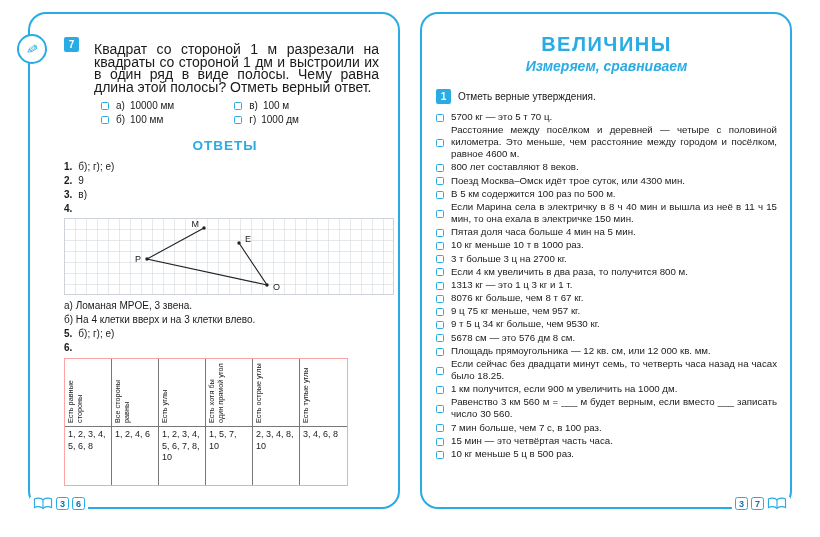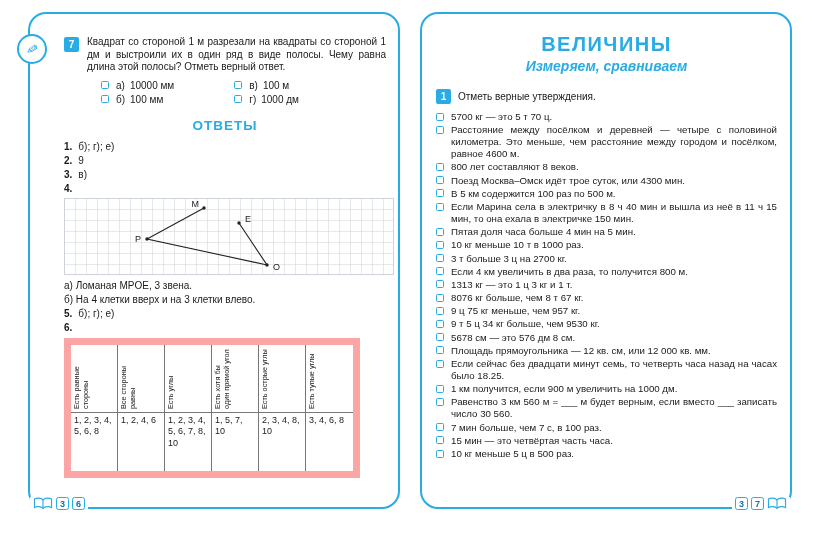--- a/index.html
+++ b/index.html
@@ -11,46 +11,46 @@
   #leftPage .page-inner{padding:22px 12px 14px 34px;}
   #rightPage .page-inner{padding:15px 13px 8px 14px;}
 
   
   .pencil{position:absolute;top:20px;left:-13px;width:26px;height:26px;border-radius:50%;border:2px solid #29abe3;background:#fff;display:flex;align-items:center;justify-content:center;z-index:3;}
   .pencil span{color:#29abe3;font-size:14px;transform:rotate(100deg);}
 
   
   .task-row{display:flex;gap:8px;align-items:flex-start;}
   .badge{width:15px;height:15px;background:#29abe3;color:#fff;font-weight:700;font-size:10px;display:flex;align-items:center;justify-content:center;border-radius:2px;flex:none;margin-top:1px;}
-  .jtext{text-align:justify;margin:0;font-size:10px;line-height:12.6px;}
+  .jtext{text-align:justify;margin:7px;font-size:14px;line-height:12.6px;}
 
   .options{display:grid;grid-template-rows:auto auto;grid-auto-flow:column;column-gap:60px;row-gap:3px;margin:6px 0 0 14px;width:max-content;}
   .opt{display:flex;align-items:center;font-size:10px;}
   .cb{width:8px;height:8px;border:1.3px solid #29abe3;border-radius:1.5px;margin-right:7px;flex:none;background:#fff;box-sizing:border-box;}
   .opt-label{margin-right:5px;}
 
   .answers-title{color:#29abe3;text-align:center;font-size:13.5px;letter-spacing:1px;margin:13px 0 7px 0;font-weight:700;}
   .ans{font-size:10px;line-height:13px;margin:1px 0;}
   .anum{font-weight:700;margin-right:6px;}
 
   .grid-fig{display:block;margin:3px 0 4px 0;}
 
   
-  .t6{display:flex;border:7px solid #fca5a5;width:max-content;margin:4px 0 2px 0;}
+  .t6{display:flex;border:1px solid #fca5a5;width:max-content;margin:4px 0 2px 0;}
   .t6col{width:47px;box-sizing:border-box;border-right:1px solid #777;display:flex;flex-direction:column;}
   .t6col:last-child{border-right:none;}
   .t6 .th{height:68px;border-bottom:1px solid #777;padding:3px 2px;display:flex;align-items:flex-end;box-sizing:border-box;}
   .t6 .th span{writing-mode:vertical-rl;transform:rotate(180deg);height:100%;font-size:7.3px;line-height:8.8px;}
   .t6 .td{flex:1;min-height:54px;padding:2px 3px;font-size:9px;line-height:11.5px;}
 
   
   .vtitle{color:#29abe3;font-weight:700;font-size:20px;letter-spacing:1.5px;text-align:center;margin:4px 0 2px 0;}
   .vsub{color:#29abe3;font-weight:700;font-style:italic;font-size:14px;text-align:center;margin:2px 0 14px 0;}
   .task1{display:flex;gap:7px;align-items:center;font-size:10px;margin-bottom:7px;}
-  .stmt{display:flex;align-items:flex-start;font-size:9.7px;line-height:12px;margin-bottom:1.2px;}
+  .stmt{display:flex;align-items:center;font-size:9.7px;line-height:12px;margin-bottom:1.2px;}
   .stmt .cb{margin-top:1.6px;}
   .stmt .txt{text-align:justify;flex:1;}
 
   
   .pg{position:absolute;bottom:-3px;display:flex;align-items:center;gap:3px;background:#fff;padding:0 3px;z-index:3;}
   #leftPage .pg{left:0px;}
   #rightPage .pg{right:0px;}
   .sq{width:13px;height:13px;border:1.6px solid #29abe3;border-radius:2.5px;display:flex;align-items:center;justify-content:center;font-size:9px;font-weight:700;color:#0f6fb0;background:#fff;box-sizing:border-box;}
   .book{display:block;}
 </style>

